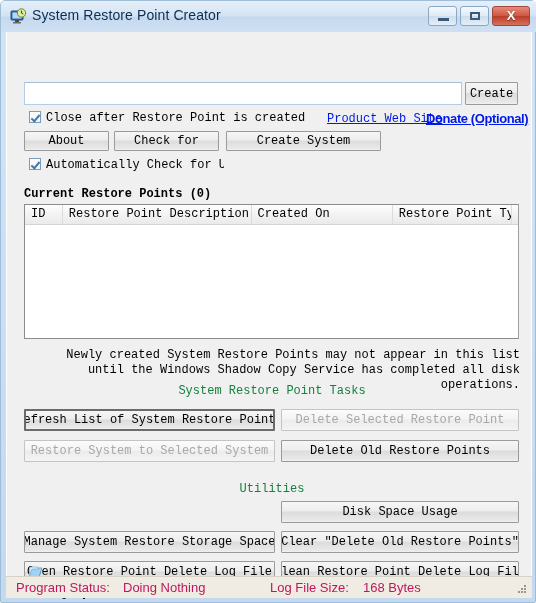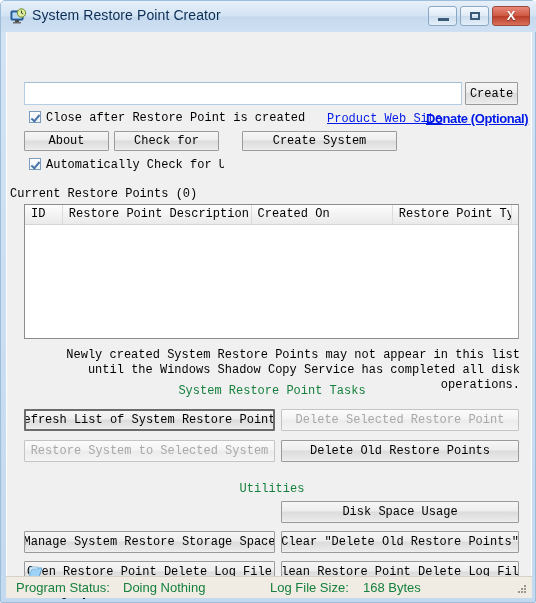--- a/index.html
+++ b/index.html
@@ -263,21 +263,21 @@
     left: 5px; top: 575px;
     width: 526px; height: 22px;
     box-sizing: border-box;
     background: #f0ece4;
     border-top: 1px solid #d6d2ca;
   }
   #statusbar .st {
     position: absolute;
     font-family: "Liberation Sans", sans-serif;
     font-size: 13px;
-    color: #15803d;
+    color: #be185d;
     white-space: nowrap;
     top: 3px;
   }
   #grip {
     position: absolute;
     right: 4px; bottom: 3px;
     width: 12px; height: 12px;
   }
   .gd { position: absolute; width: 2px; height: 2px; background: #9a968e; }
 
@@ -326,27 +326,27 @@
 
     <div class="cb" style="left:22px; top:79px;">
       <span class="box"></span><span class="txt">Close after Restore Point is created</span>
     </div>
 
     <a class="lnk" id="link-web" style="left:320px; top:80px;">Product Web Site</a>
     <a class="lnk" id="link-donate" style="left:419px; top:79px;">Donate (Optional)</a>
 
     <div class="btn" style="left:17px; top:99px; width:85px; height:20px;">About</div>
     <div class="btn" style="left:107px; top:99px; width:105px; height:20px;">Check for</div>
-    <div class="btn" style="left:219px; top:99px; width:155px; height:20px;margin-left:16px;">Create System</div>
+    <div class="btn" style="left:219px; top:99px; width:155px; height:20px;">Create System</div>
 
     <div class="cb" style="left:22px; top:126px; width:195px; overflow:hidden;">
       <span class="box"></span><span class="txt">Automatically Check for Updat</span>
     </div>
 
-    <div class="lbl mono" style="left:3px; top:155px;">Current Restore Points (0)</div>
+    <div class="lbl mono" style="left:17px; top:155px;font-weight:bold;">Current Restore Points (0)</div>
 
     <div id="listbox">
       <div id="listhdr">
         <div class="col" style="width:38px;">ID</div>
         <div class="col" style="width:190px;">Restore Point Description</div>
         <div class="col" style="width:142px;">Created On</div>
         <div class="col" style="width:120px;">Restore Point Type</div>
         <div class="col" style="flex:1 1 auto; border-right:none;"></div>
       </div>
       <div id="listbody"></div>

